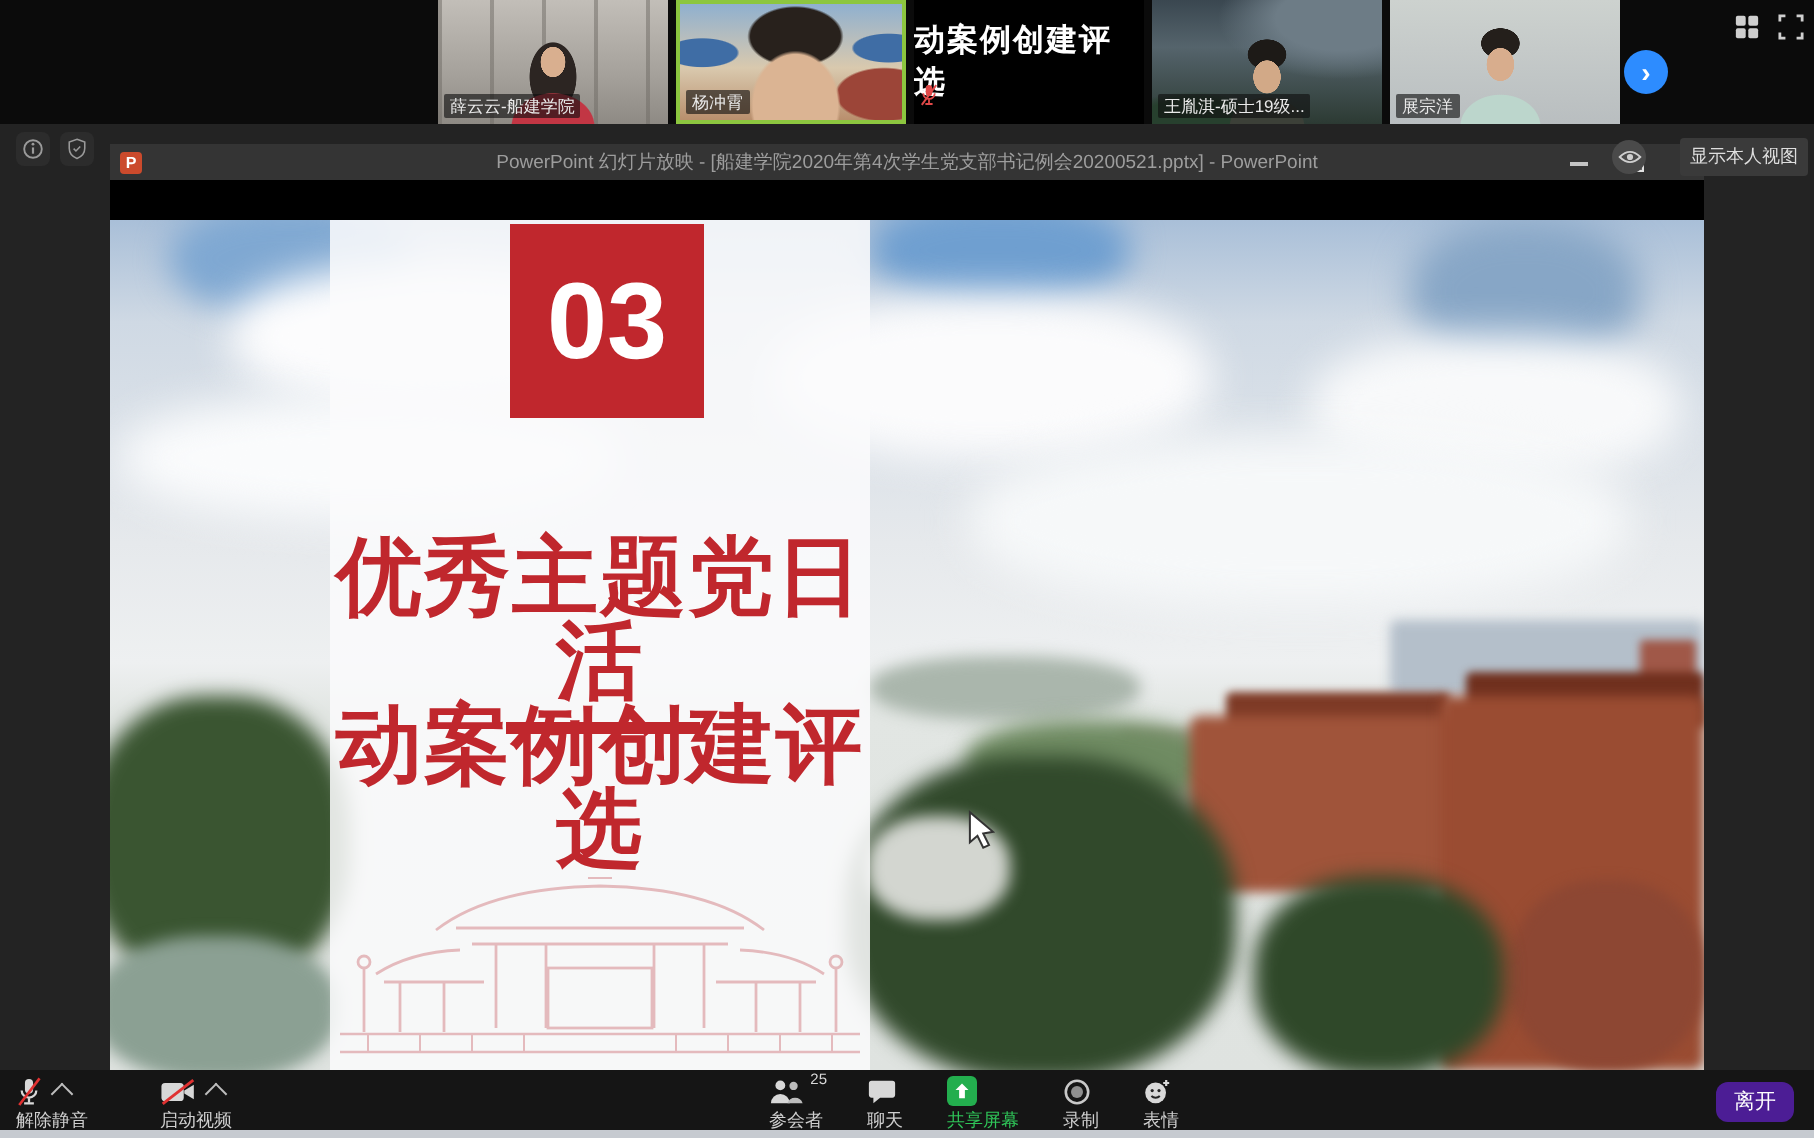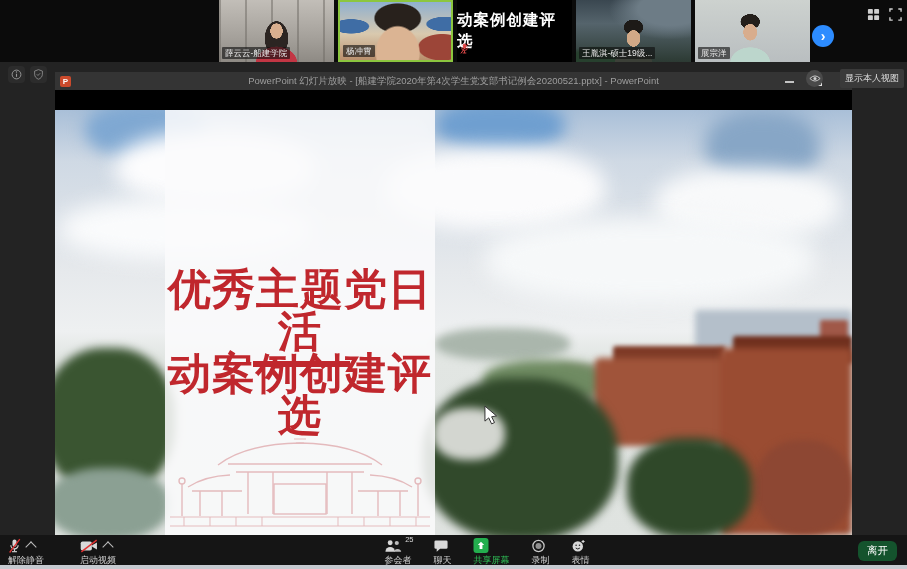--- a/index.html
+++ b/index.html
@@ -112,21 +112,21 @@
   .tb-label{font-size:9px;color:#cfcfcf;line-height:10px;margin-top:1px;white-space:nowrap;}
   .tb-left{position:absolute;left:8px;top:2px;display:flex;gap:14px;}
   .tb-left .tb-btn{width:58px;}
   .tb-center{position:absolute;left:487px;top:2px;transform:translateX(-50%);display:flex;gap:22px;align-items:flex-start;}
   .chev{width:7px;height:7px;margin-top:3px;border-right:1.5px solid #bdbdbd;border-bottom:1.5px solid #bdbdbd;
         transform:rotate(-135deg);}
   .share-ic{width:15px;height:15px;background:#23ae4e;border-radius:3px;display:flex;align-items:center;justify-content:center;}
   .share-label{color:#2fc458;}
   .pcount{position:relative;}
   .pcount .cnt{position:absolute;right:-12px;top:-2px;font-size:7.5px;color:#d8d8d8;}
-  .leave-btn{position:absolute;right:10px;top:541px;width:39px;height:20px;background:#14532d;color:#fff;
+  .leave-btn{position:absolute;right:10px;top:541px;width:39px;height:20px;background:#4c1d95;color:#fff;
              border-radius:6px;font-size:10.5px;display:flex;align-items:center;justify-content:center;cursor:pointer;}
 </style>
 </head>
 <body>
 
 <div id="screen">
 
   <div class="strip">
 
 
@@ -227,20 +227,21 @@
     <div class="blob b-roof2"></div>
     <div class="blob b-bldg2"></div>
     <div class="blob b-bldg3"></div>
     <div class="blob b-treesL"></div>
     <div class="blob b-treesC"></div>
     <div class="blob b-treesR"></div>
     <div class="blob b-water"></div>
     <div class="blob b-path"></div>
 
     <div class="panel">
+      <div class="numsq">03</div>
       <div class="slide-title">
         <div>优秀主题党日活</div>
         <div>动案例创建评选</div>
       </div>
       <div class="redbar"></div>
       <svg class="gate" viewBox="0 0 260 96" fill="none" stroke="#d5898d" stroke-width="1.4">
         <path d="M48 27 Q75 6 130 5 Q185 6 212 27"></path>
         <path d="M58 26 H202"></path>
         <path d="M66 34 H194"></path>
         <path d="M126 5 h8 M124 1 h12" stroke-width="1"></path>

